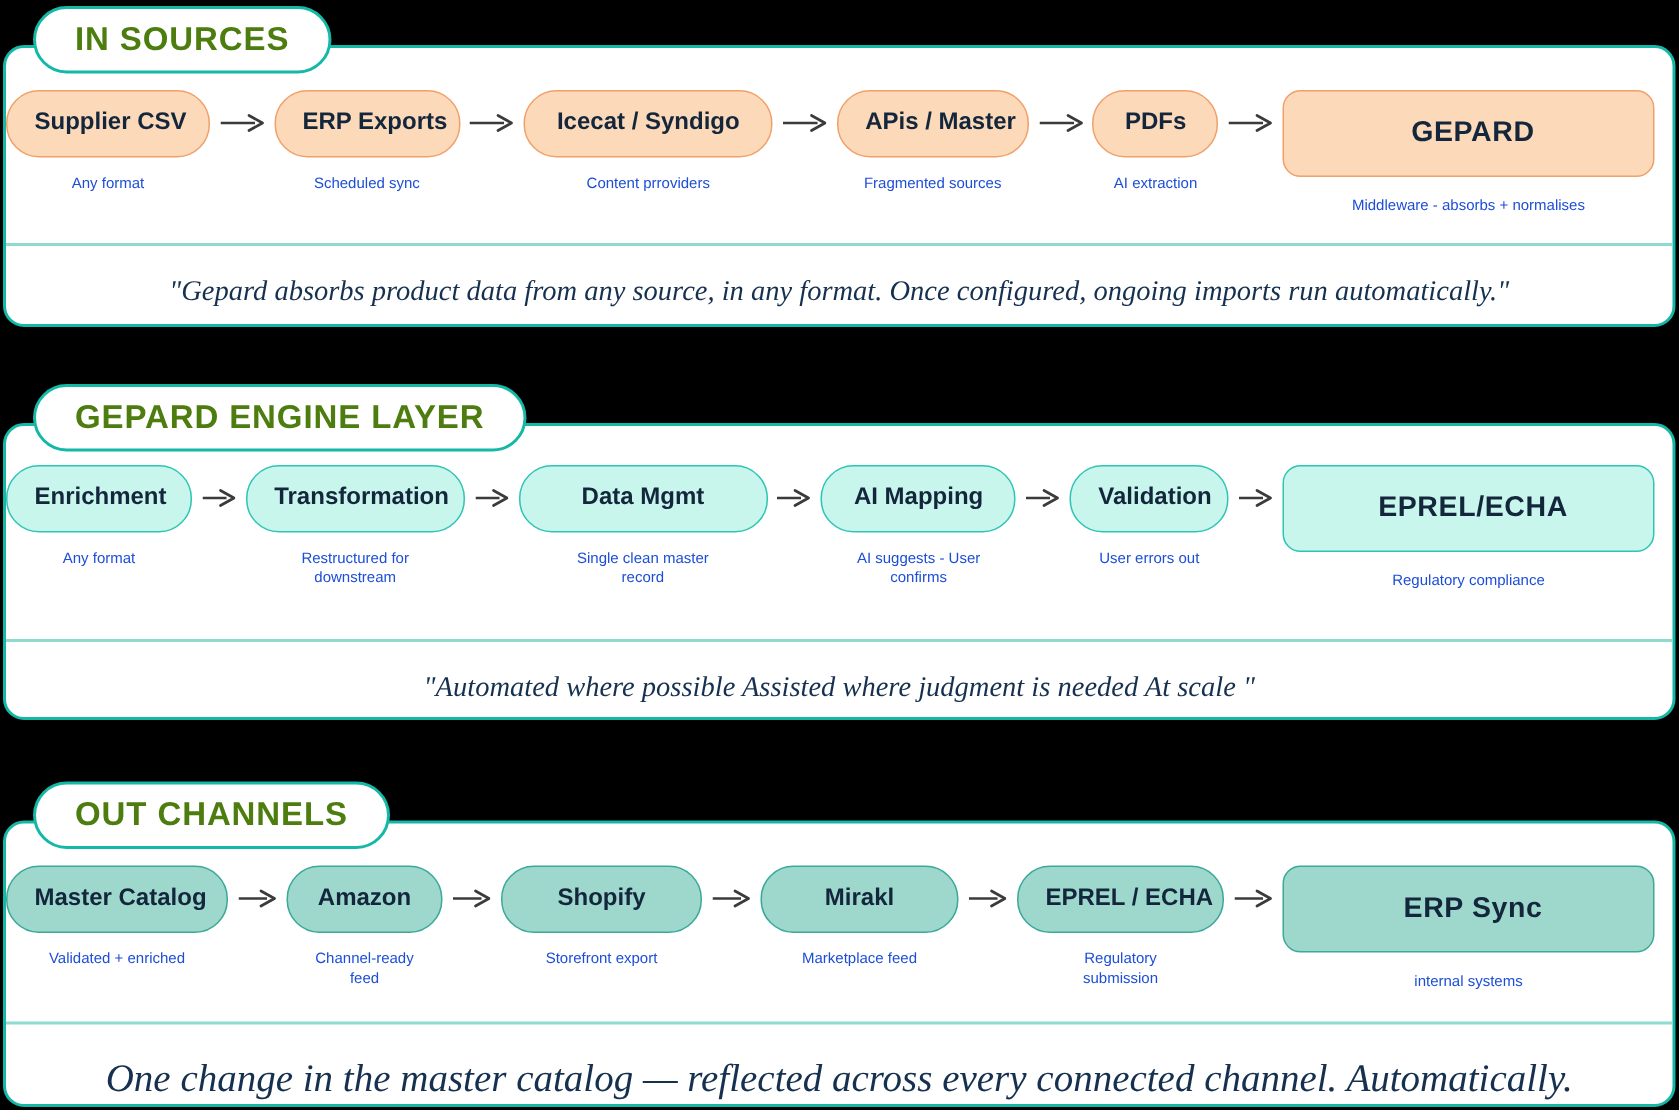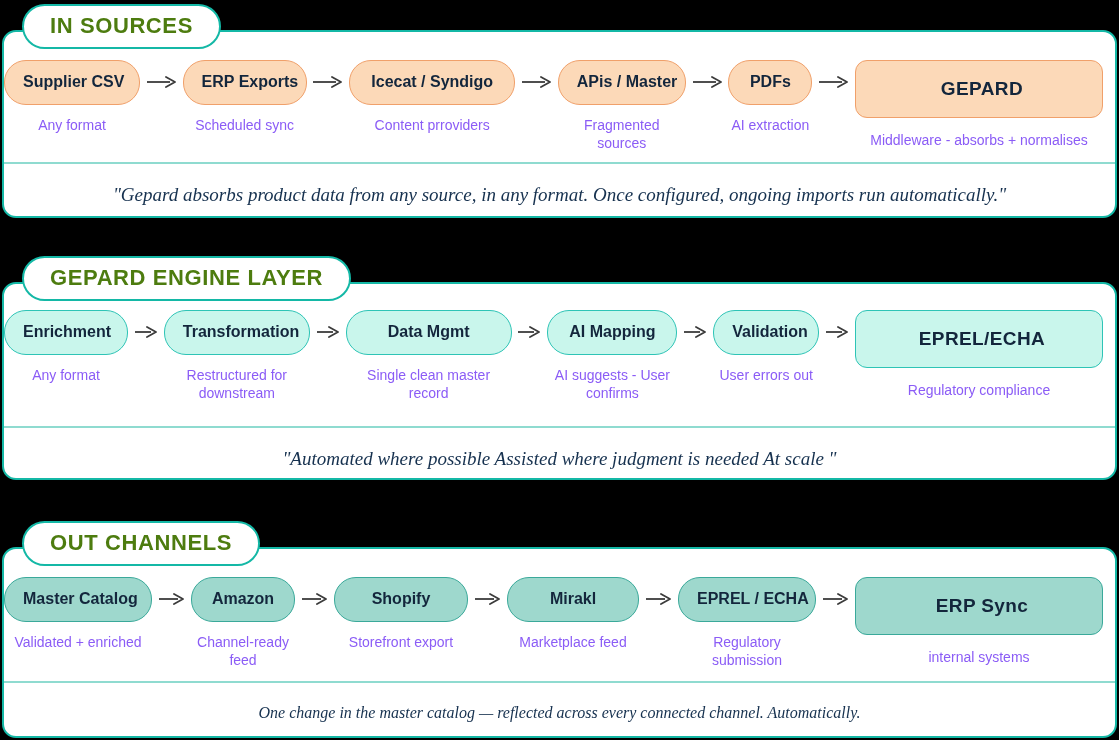--- a/index.html
+++ b/index.html
@@ -94,22 +94,22 @@
     letter-spacing: 0.4px;
     padding: 18px 18px 19px 24px;
   }
 
   
   .sec2 .pill { background: #c9f6ec; border-color: #2ec4b6; }
   .sec3 .pill { background: #9ed8cd; border-color: #3aa99a; }
 
   .sub {
     margin-top: 11px;
-    font-size: 14px;
-    color: #8b5cf6;
+    font-size: 10px;
+    color: #1d4ed8;
     line-height: 1.3;
     text-align: center;
     white-space: pre-line;
   }
   .sub.wide { white-space: normal; }
 
   .arrow {
     flex: 0 0 auto;
     display: flex;
     align-items: center;
@@ -138,21 +138,21 @@
     text-align: center;
     color: #16314f;
     font-family: "Liberation Serif", serif;
     font-style: italic;
     font-size: 19px;
     line-height: 1.2;
   }
   .sec1 .caption { top: 152px; }
   .sec2 .caption { top: 164px; }
   .sec3 .caption { top: 154px; }
-  .sec3 .caption { font-size: 16px; }
+  .sec3 .caption { font-size: 26px; }
 </style>
 </head>
 <body>
 
 <div id="stage">
 
   <div class="card sec1">
     <div class="badge">IN SOURCES</div>
     <div class="flow">
         <div class="node" style="width: 136px;">

